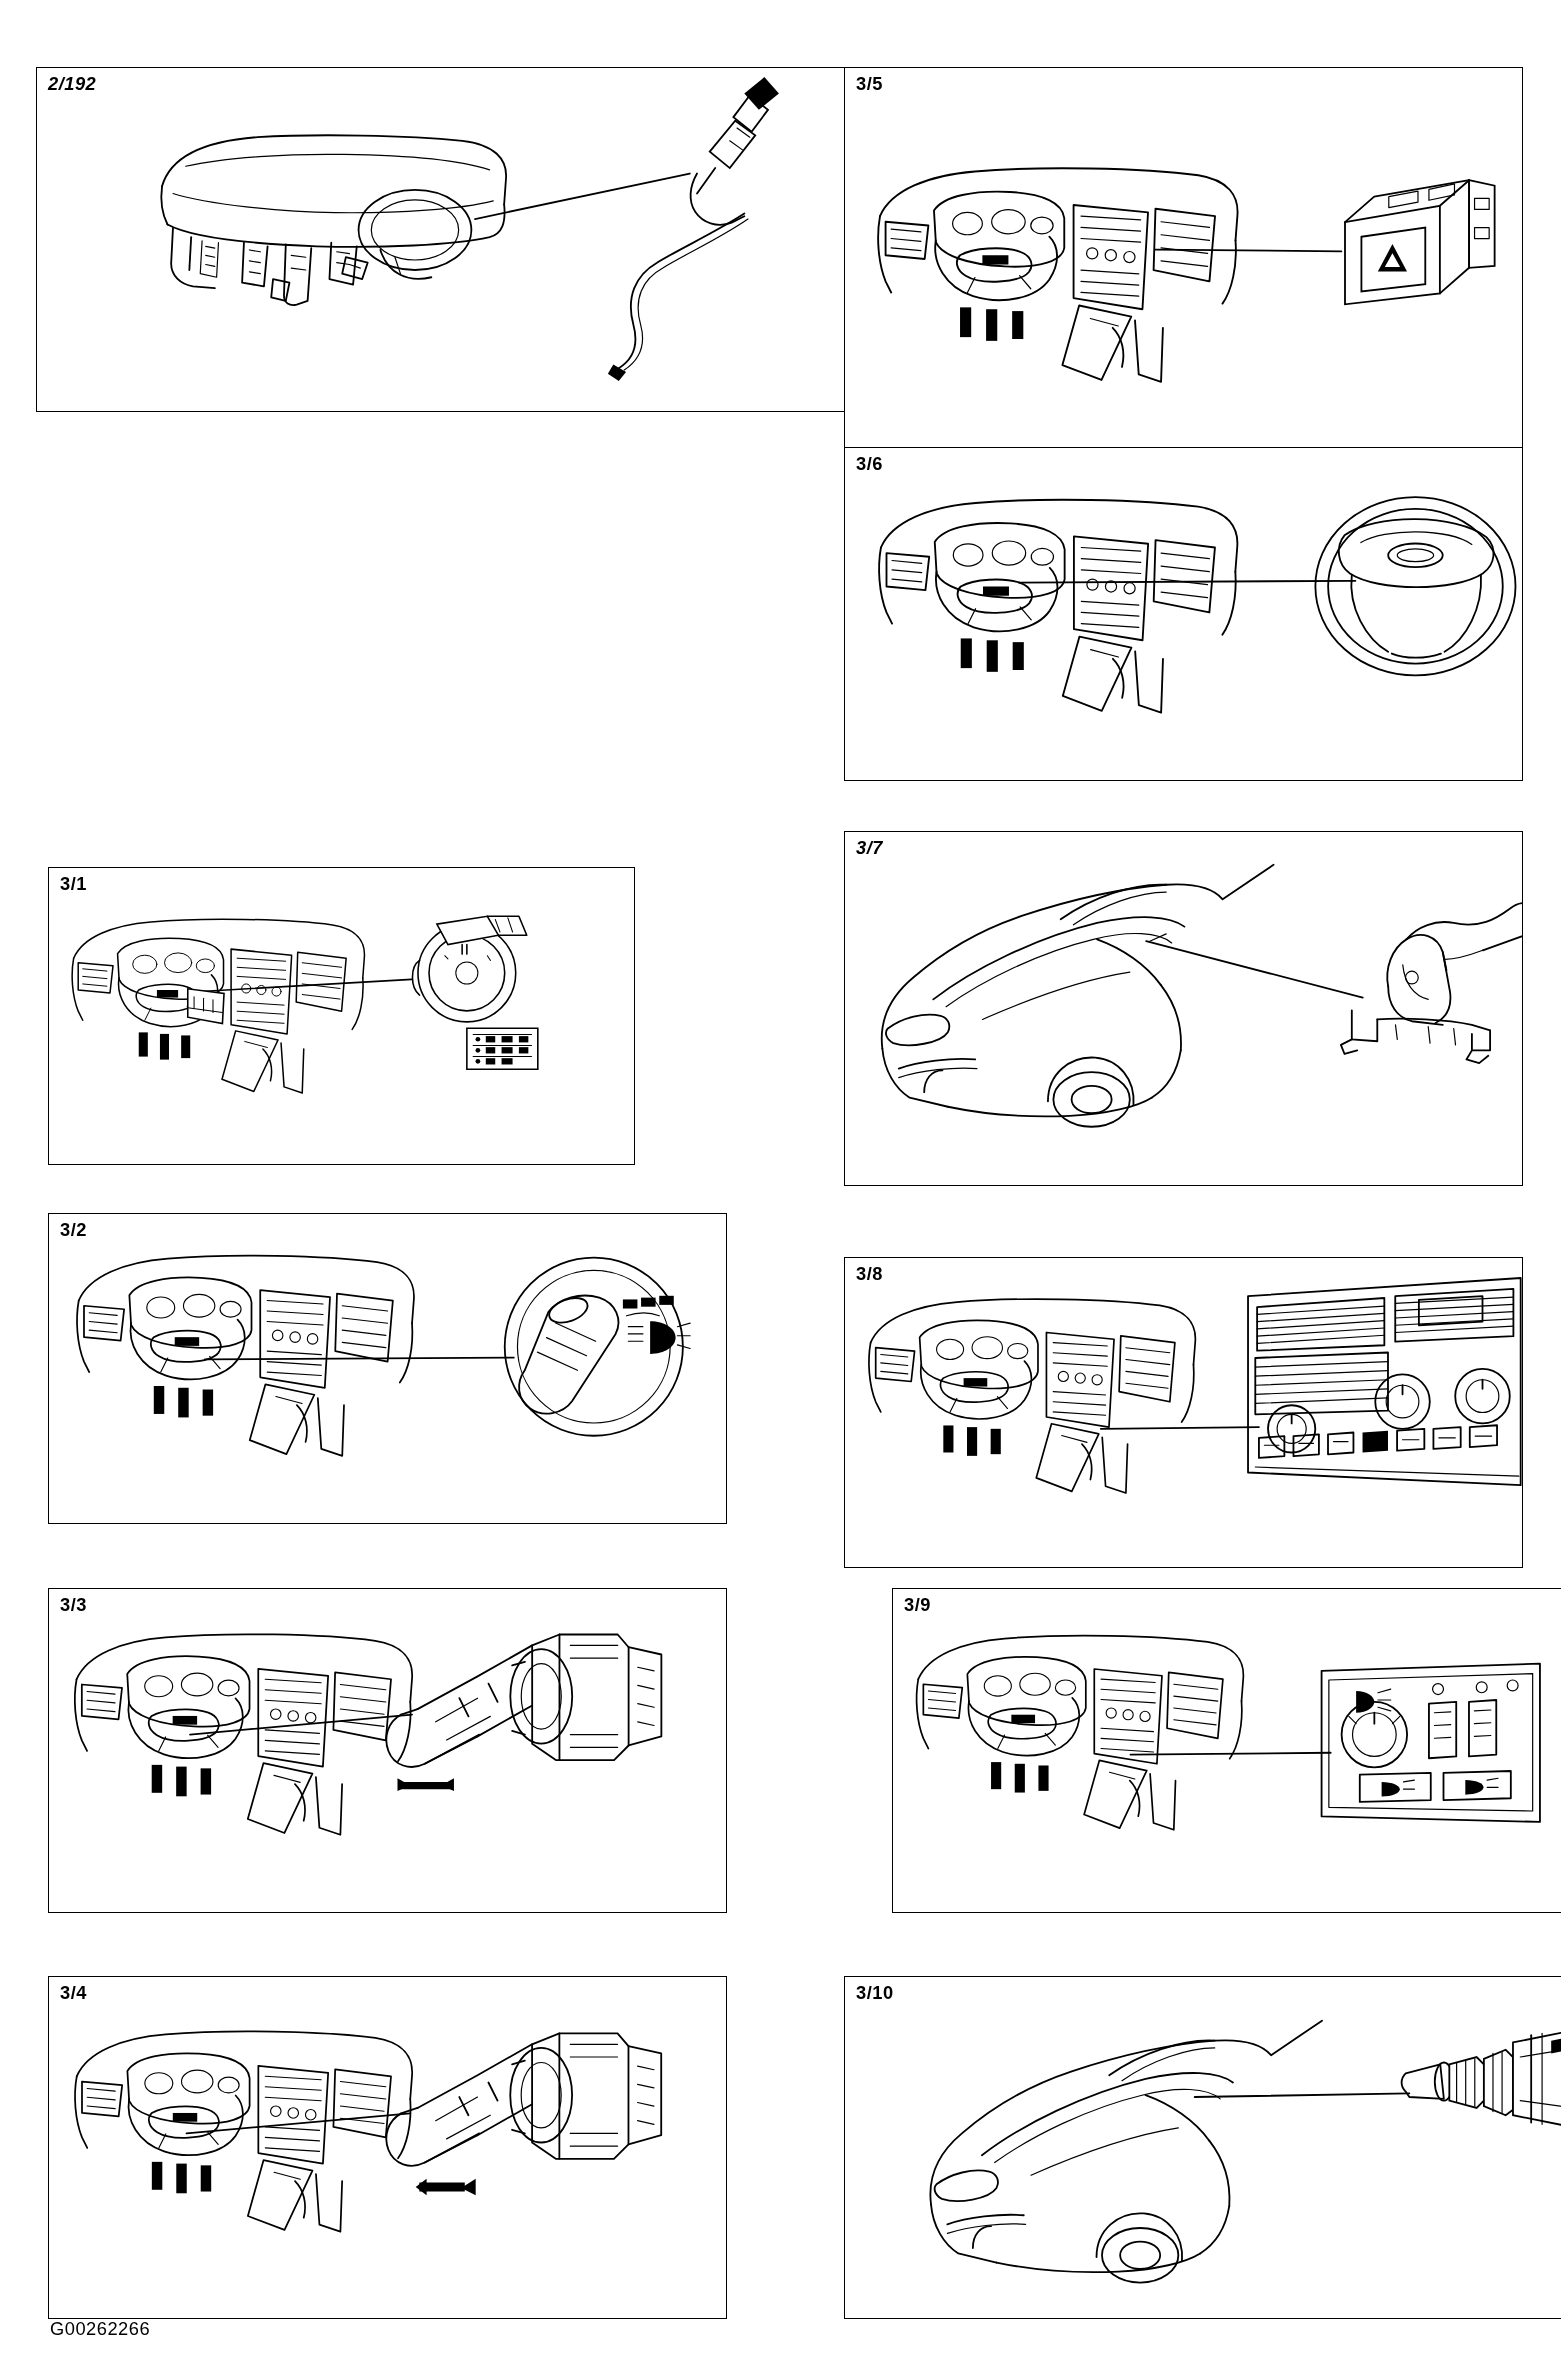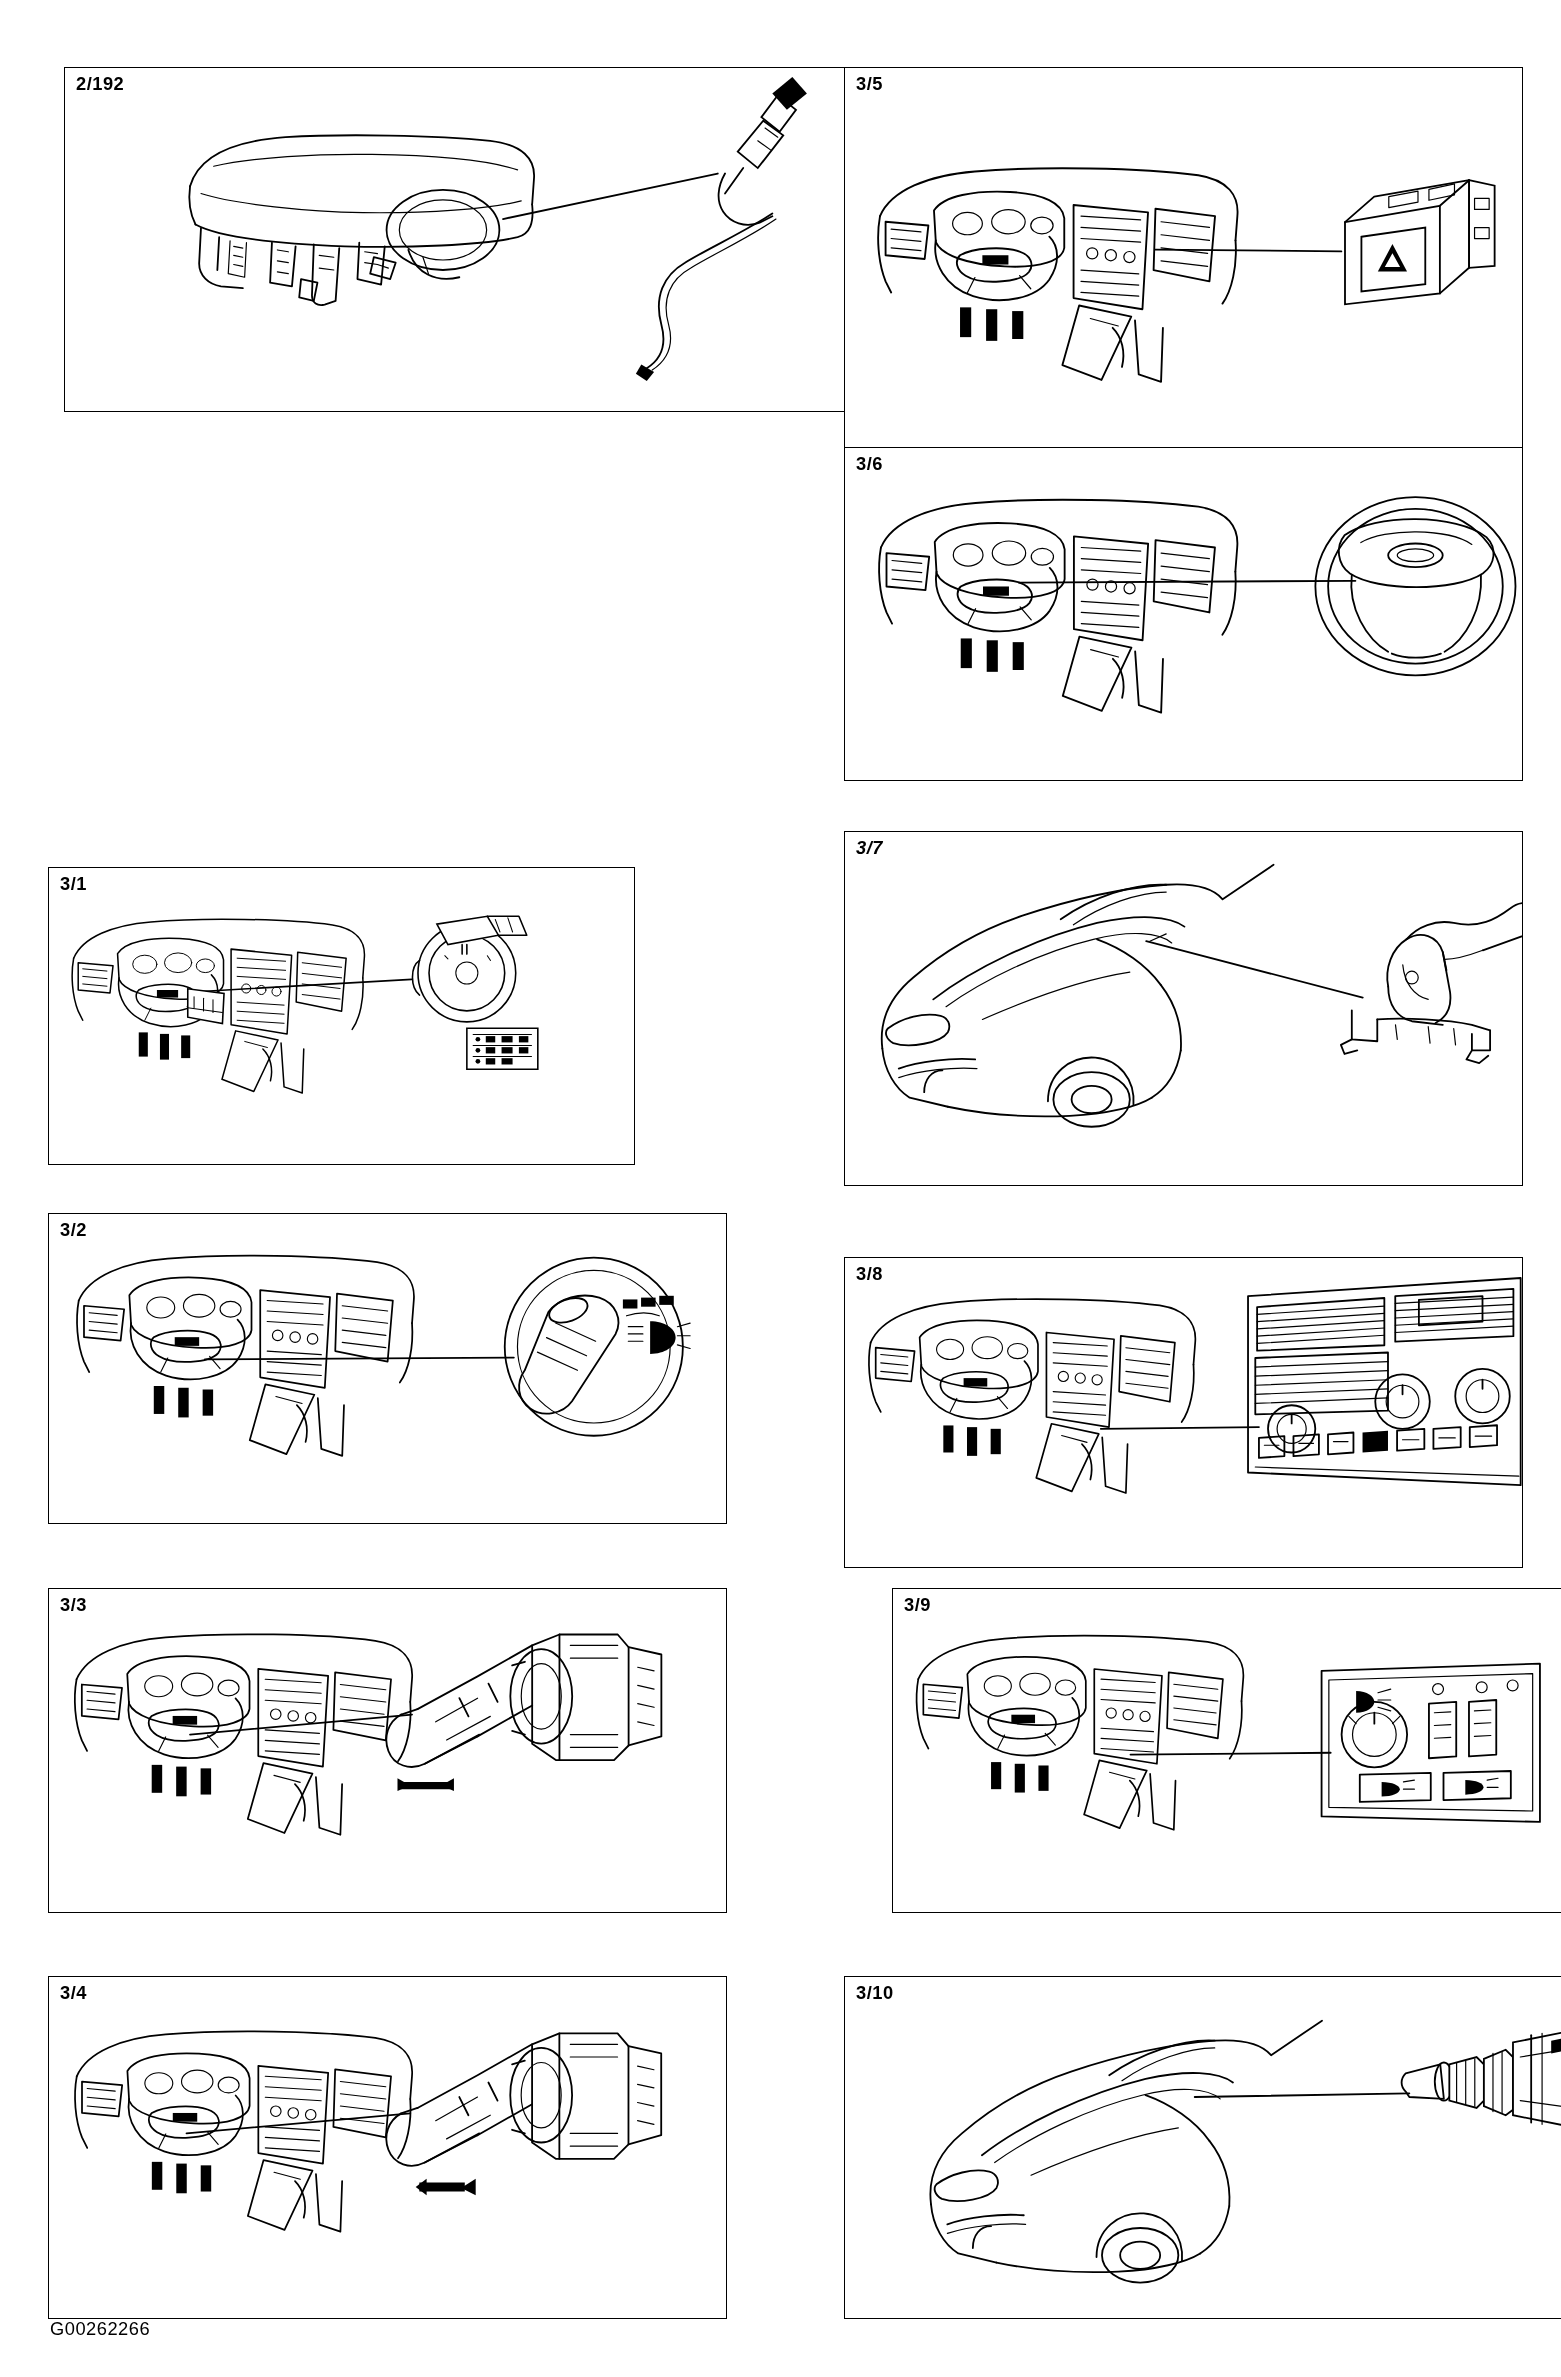--- a/index.html
+++ b/index.html
@@ -74,21 +74,21 @@
     fill: #fff;
     stroke: #000;
     stroke-width: 2;
   }
 </style>
 </head>
 <body>
 
 <div class="sheet">
 
-  <div class="panel" style="left:64px; top:67px; width:818px; height:345px;">
+  <div class="panel" style="left:36px; top:67px; width:818px; height:345px;font-style:italic;">
     <span class="panel-label">2/192</span>
     <div class="art">
       <svg viewBox="0 0 742 377" preserveAspectRatio="xMidYMid meet">
 
         <g>
           <path class="ln" d="M60 130 C70 95 110 80 165 76 C230 72 330 74 390 80 C425 84 440 100 438 122 L436 150"></path>
           <path class="ln" d="M60 130 C58 145 60 160 66 172"></path>
           <path class="ln" d="M66 172 C90 185 150 193 230 196 C300 198 380 195 420 186 C434 182 438 170 436 150"></path>
           <path class="ln-thin" d="M72 138 C110 150 190 158 250 159 C320 160 390 155 424 146"></path>
           <path class="ln-thin" d="M86 108 C130 98 200 94 260 95 C330 96 390 102 420 112"></path>

